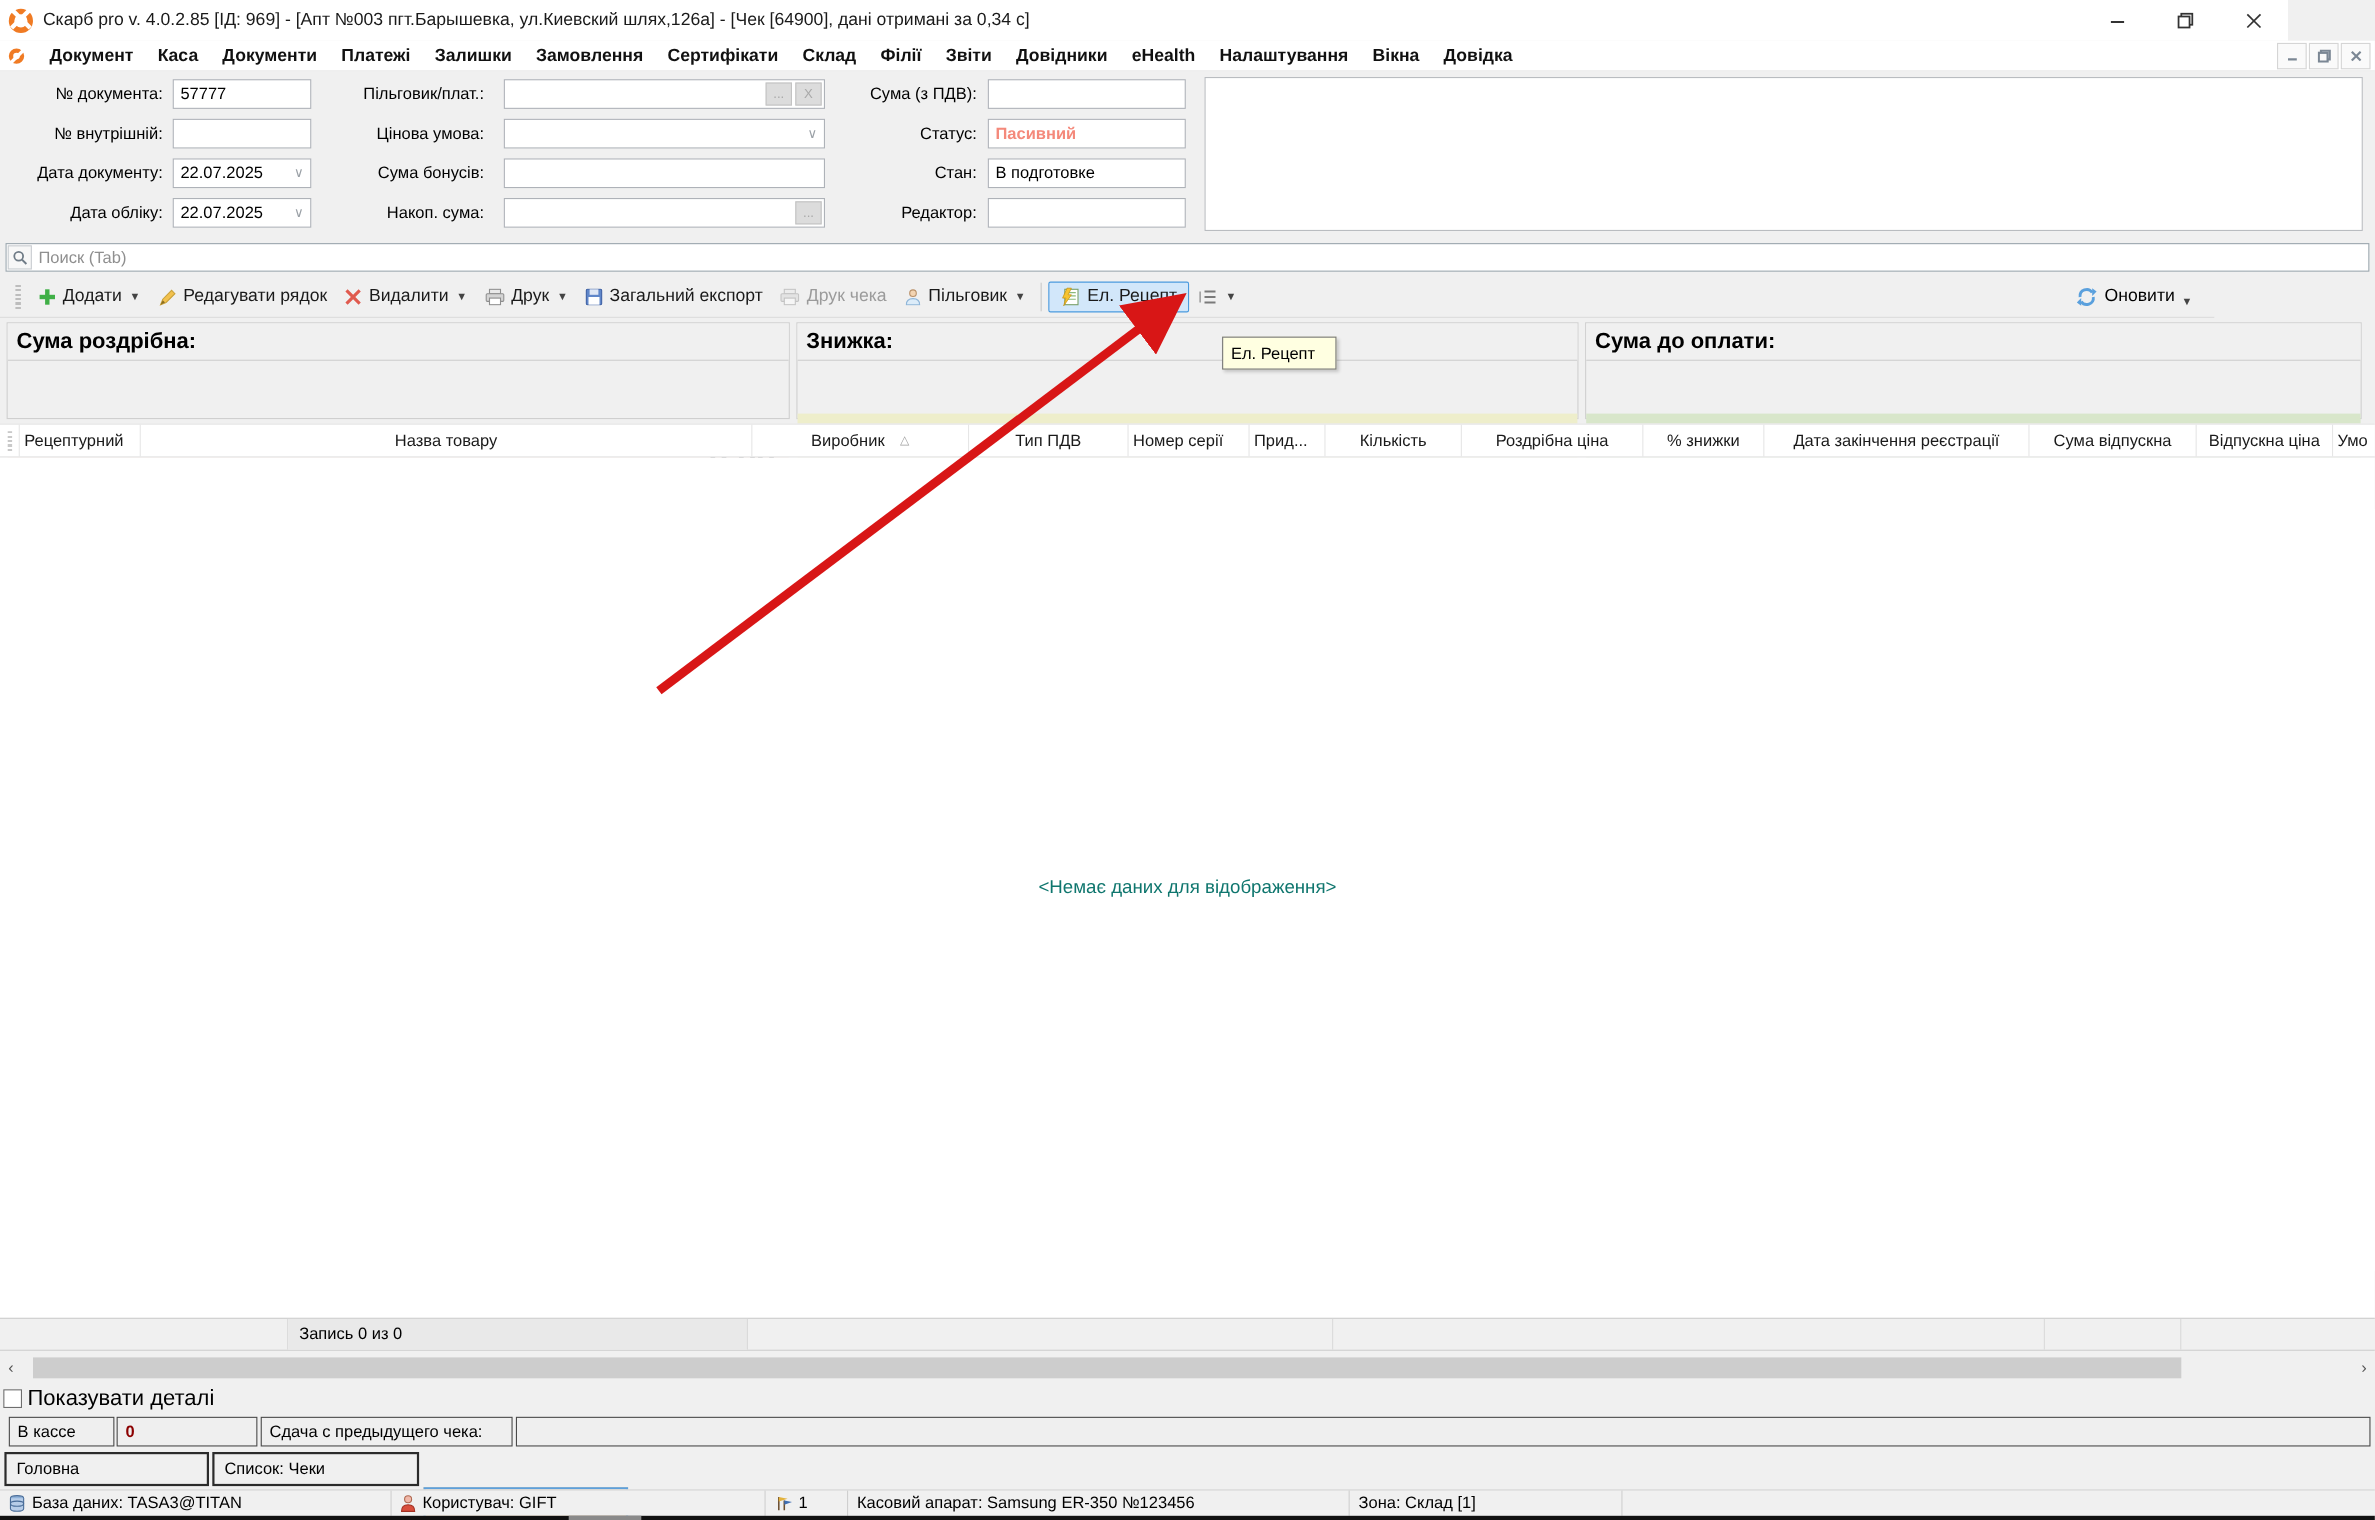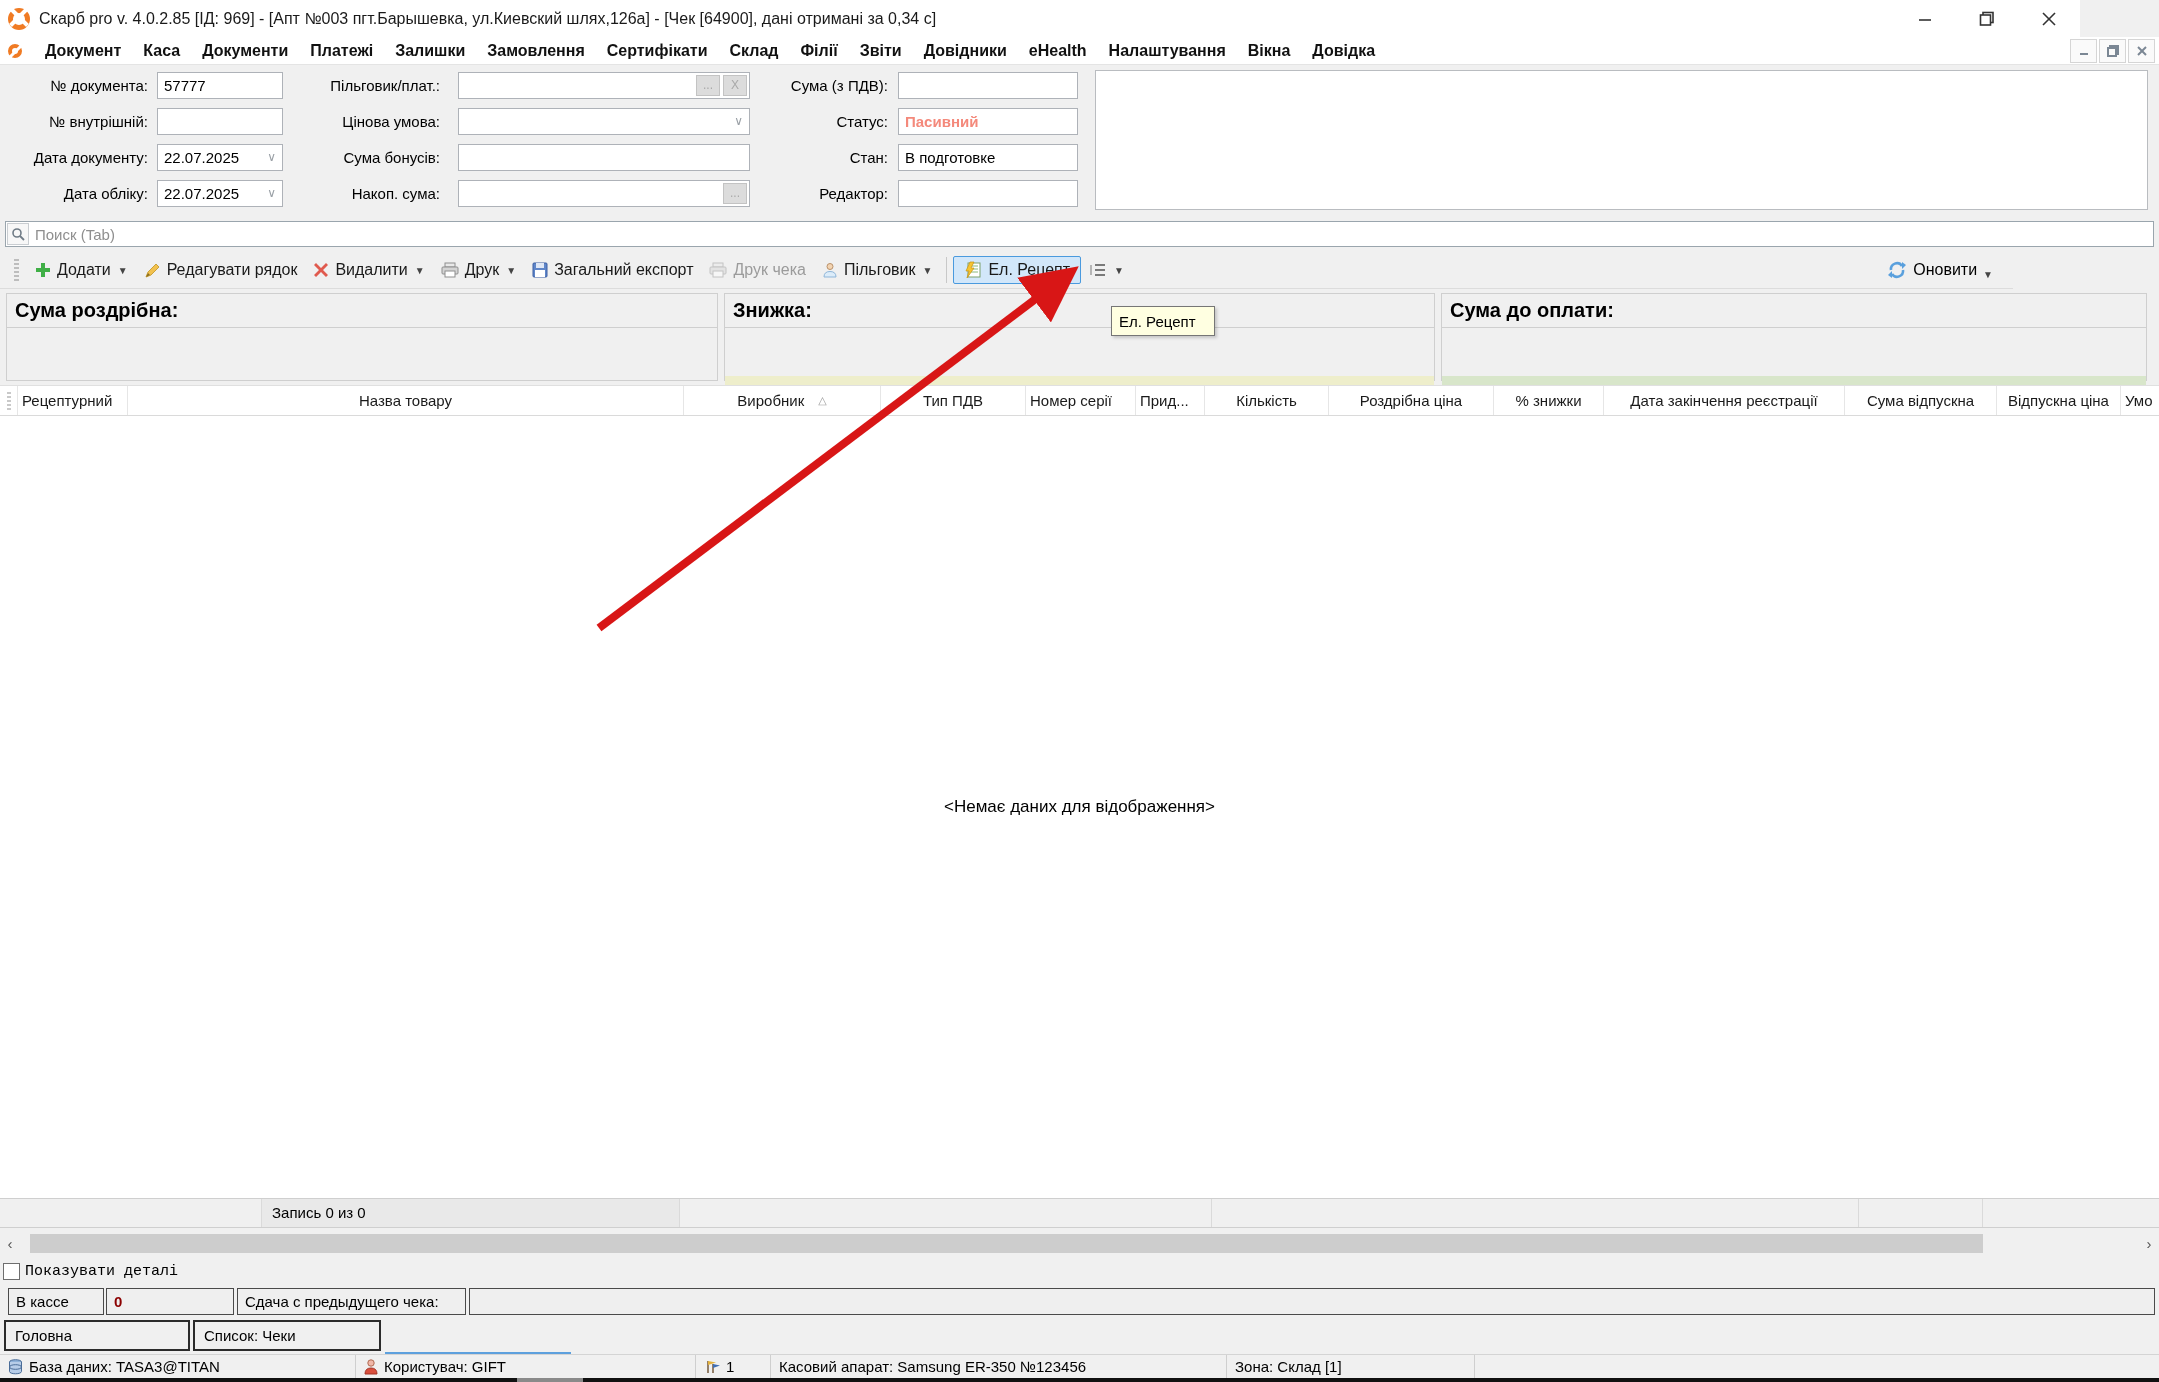--- a/index.html
+++ b/index.html
@@ -60,34 +60,34 @@
   .sum-label { height:34px; background:#f0f0f0; font-size:20px; font-weight:700; padding:5px 8px; border-bottom:1px solid #cfcfcf; }
   .sum-value { flex:1; font-size:31px; font-weight:700; text-align:right; padding:6px 12px; display:flex; align-items:center; justify-content:flex-end;margin-top:48px; }
 
   
   .thead { position:absolute; top:385px; left:0; width:2159px; height:31px; background:#ffffff; border-top:1px solid #e0e0e0; border-bottom:1px solid #dadada; display:flex; align-items:stretch; }
   .th { font-size:15px; color:#1a1a1a; border-right:1px solid #e6e6e6; display:flex; align-items:center; justify-content:center; padding:0 4px; overflow:hidden; white-space:nowrap; }
   .th.left { justify-content:flex-start; }
   .th .sort { color:#a0a0a0; font-size:11px; margin-left:14px; }
   .th-grip { width:18px; border-right:1px solid #e6e6e6; background:repeating-linear-gradient(#c9c9c9 0 2px, transparent 2px 4px) center/4px 18px no-repeat; }
   .tbody { position:absolute; top:416px; left:0; width:2159px; height:782px; background:#fff; display:flex; align-items:center; justify-content:center; }
-  .empty-text { color:#000000; font-size:17px; }
+  .empty-text { color:#0f766e; font-size:17px; }
 
   
   .recordbar { position:absolute; top:1198px; left:0; width:2159px; height:30px; background:#f0f0f0; border-top:1px solid #cfcfcf; border-bottom:1px solid #cfcfcf; display:flex; }
   .rseg { border-right:1px solid #dadada; height:100%; }
   .rseg.count { background:#e9e9e9; font-size:15px; padding:5px 10px; }
 
   .hscroll { position:absolute; top:1232px; left:0; width:2159px; height:23px; background:#f0f0f0; }
   .hs-arrow { position:absolute; top:0; width:20px; height:23px; color:#555; font-size:15px; display:flex; align-items:center; justify-content:center; }
   .hs-thumb { position:absolute; top:2px; left:30px; width:1953px; height:19px; background:#cdcdcd; }
 
   .detailsrow { position:absolute; top:1258px; left:0; width:2159px; height:26px; display:flex; align-items:center; }
   .checkbox { width:17px; height:17px; background:#fff; border:1px solid #6e6e6e; margin-left:3px; }
-  .detailsrow label { font-size:15px; margin-left:5px;font-family:Liberation Mono, monospace; }
+  .detailsrow label { font-size:20px; margin-left:5px; }
 
   .cashrow { position:absolute; top:1288px; left:0; width:2159px; height:28px; }
   .cashbox { position:absolute; top:0; height:27px; border:1px solid #4a4a4a; background:#efefef; font-size:15px; display:flex; align-items:center; padding:0 7px; }
   .cash-val { color:#8b0000; font-weight:700; }
 
   .tabsrow { position:absolute; top:1320px; left:0; width:2159px; height:33px; }
   .tab { position:absolute; top:0; height:31px; border:2px solid #2b2b2b; background:#f0f0f0; font-size:15px; display:flex; align-items:center; padding:0 9px; }
   .tab.active { background:#fcd9a2; border:2px solid #5da0dd;margin-top:32px; }
 
   .statusbar { position:absolute; top:1354px; left:0; width:2159px; height:24px; background:#f0f0f0; border-top:1px solid #d4d4d4; display:flex; align-items:center; font-size:15px; }

